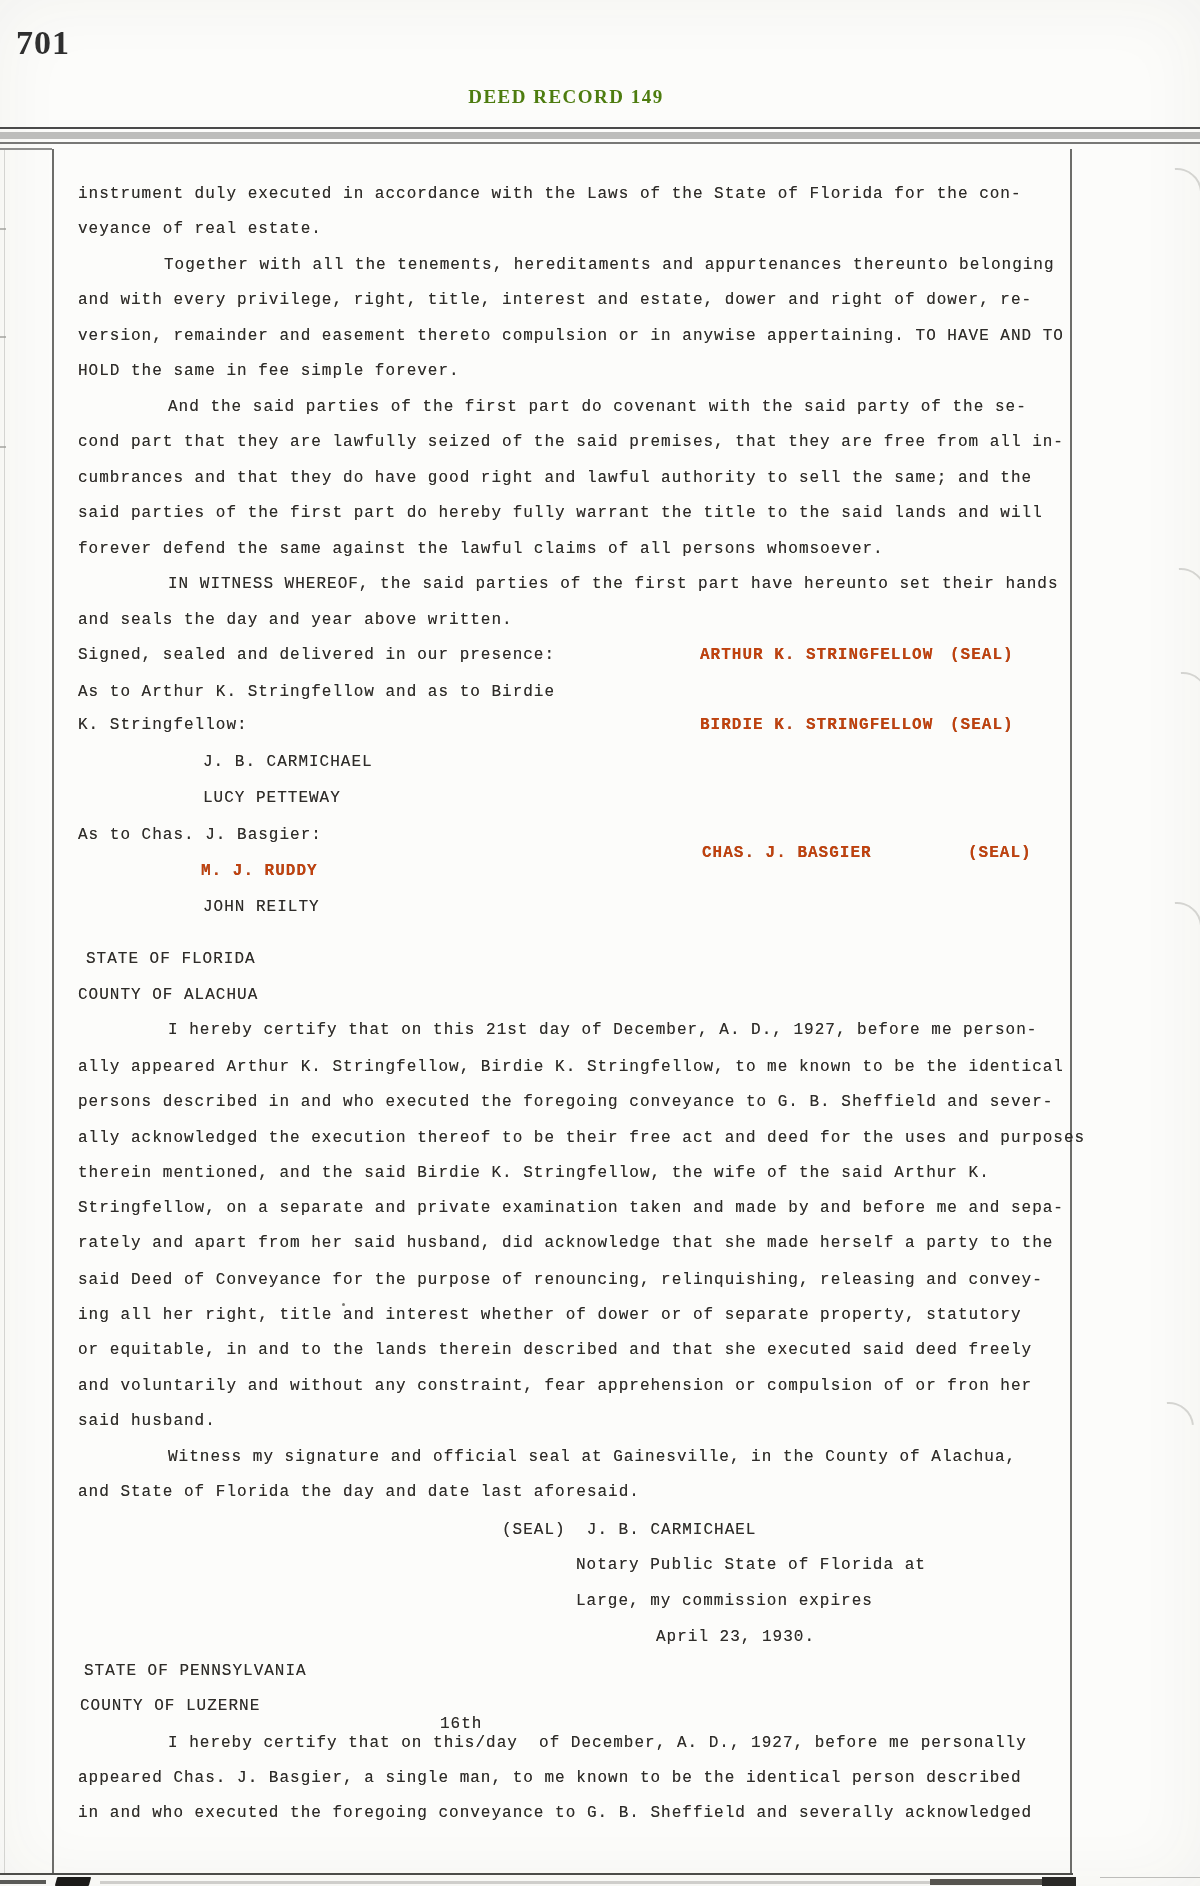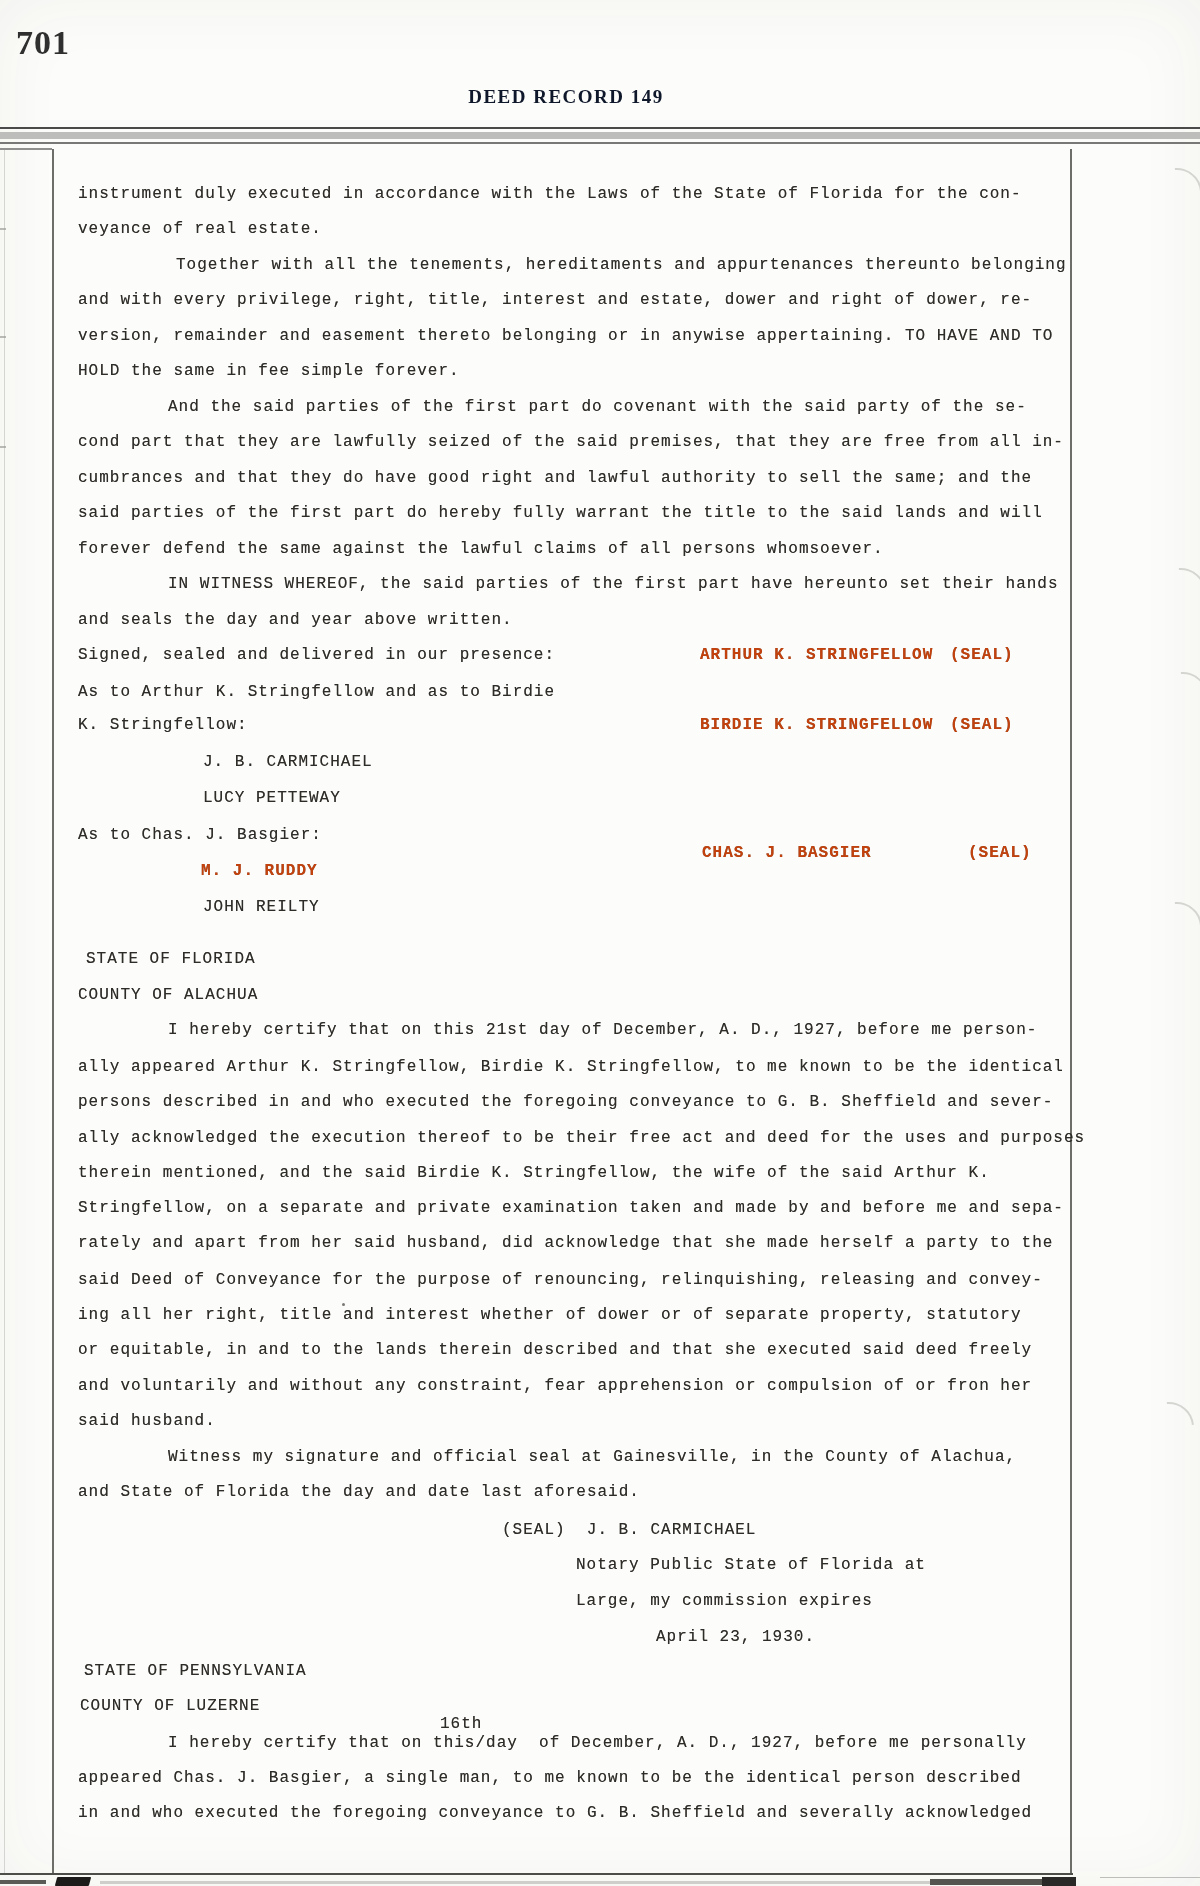--- a/index.html
+++ b/index.html
@@ -15,21 +15,21 @@
     box-shadow: inset 0 0 70px rgba(60,55,40,0.05);
   }
   .page-number {
     position:absolute; left:16px; top:24px;
     font-family:"Liberation Serif","DejaVu Serif",serif;
     font-size:34px; font-weight:600; letter-spacing:1px; color:#2f2f2f;
   }
   .header-title {
     position:absolute; left:0; top:86px; width:1132px; text-align:center;
     font-family:"Liberation Serif","DejaVu Serif",serif;
-    font-size:19px; font-weight:700; letter-spacing:1.5px; color:#0f172a;
+    font-size:19px; font-weight:700; letter-spacing:1.5px; color:#4d7c0f;
   }
   .hrule { position:absolute; left:0; width:1200px; }
   .rule1 { top:127px; height:2px; background:#4a4a4a; }
   .rule2 { top:132px; height:7px; background:#bdbdbb; }
   .rule3 { top:142px; height:2px; background:#787876; }
   .corner-line { position:absolute; left:0; top:148px; width:52px; height:2px; background:#8f8f8d; }
   .vrule { position:absolute; top:149px; height:1725px; width:2px; background:#6d6d6a; }
   .border-left  { left:52px; }
   .border-right { left:1070px; }
   .edge-left { position:absolute; left:4px; top:150px; width:1px; height:1723px; background:#d4d4d1; }
@@ -70,23 +70,23 @@
   <div class="hrule rule3"></div>
   <div class="corner-line"></div>
 
   <div class="vrule border-left"></div>
   <div class="vrule border-right"></div>
   <div class="edge-left"></div>
 
   <div id="text-layer">
       <div class="line" style="left: 78px; top: 184px;">instrument duly executed in accordance with the Laws of the State of Florida for the con-</div>
       <div class="line" style="left: 78px; top: 219px;">veyance of real estate.</div>
-      <div class="line" style="left: 176px; top: 255px;">Together with all the tenements, hereditaments and appurtenances thereunto belonging</div>
+      <div class="line" style="left: 164px; top: 255px;">Together with all the tenements, hereditaments and appurtenances thereunto belonging</div>
       <div class="line" style="left: 78px; top: 290px;">and with every privilege, right, title, interest and estate, dower and right of dower, re-</div>
-      <div class="line" style="left: 78px; top: 326px;">version, remainder and easement thereto belonging or in anywise appertaining. TO HAVE AND TO</div>
+      <div class="line" style="left: 78px; top: 326px;">version, remainder and easement thereto compulsion or in anywise appertaining. TO HAVE AND TO</div>
       <div class="line" style="left: 78px; top: 361px;">HOLD the same in fee simple forever.</div>
       <div class="line" style="left: 168px; top: 397px;">And the said parties of the first part do covenant with the said party of the se-</div>
       <div class="line" style="left: 78px; top: 432px;">cond part that they are lawfully seized of the said premises, that they are free from all in-</div>
       <div class="line" style="left: 78px; top: 468px;">cumbrances and that they do have good right and lawful authority to sell the same; and the</div>
       <div class="line" style="left: 78px; top: 503px;">said parties of the first part do hereby fully warrant the title to the said lands and will</div>
       <div class="line" style="left: 78px; top: 539px;">forever defend the same against the lawful claims of all persons whomsoever.</div>
       <div class="line" style="left: 168px; top: 574px;">IN WITNESS WHEREOF, the said parties of the first part have hereunto set their hands</div>
       <div class="line" style="left: 78px; top: 610px;">and seals the day and year above written.</div>
       <div class="line" style="left: 78px; top: 645px;">Signed, sealed and delivered in our presence:</div>
       <div class="line b" style="left: 700px; top: 645px;">ARTHUR K. STRINGFELLOW</div>

